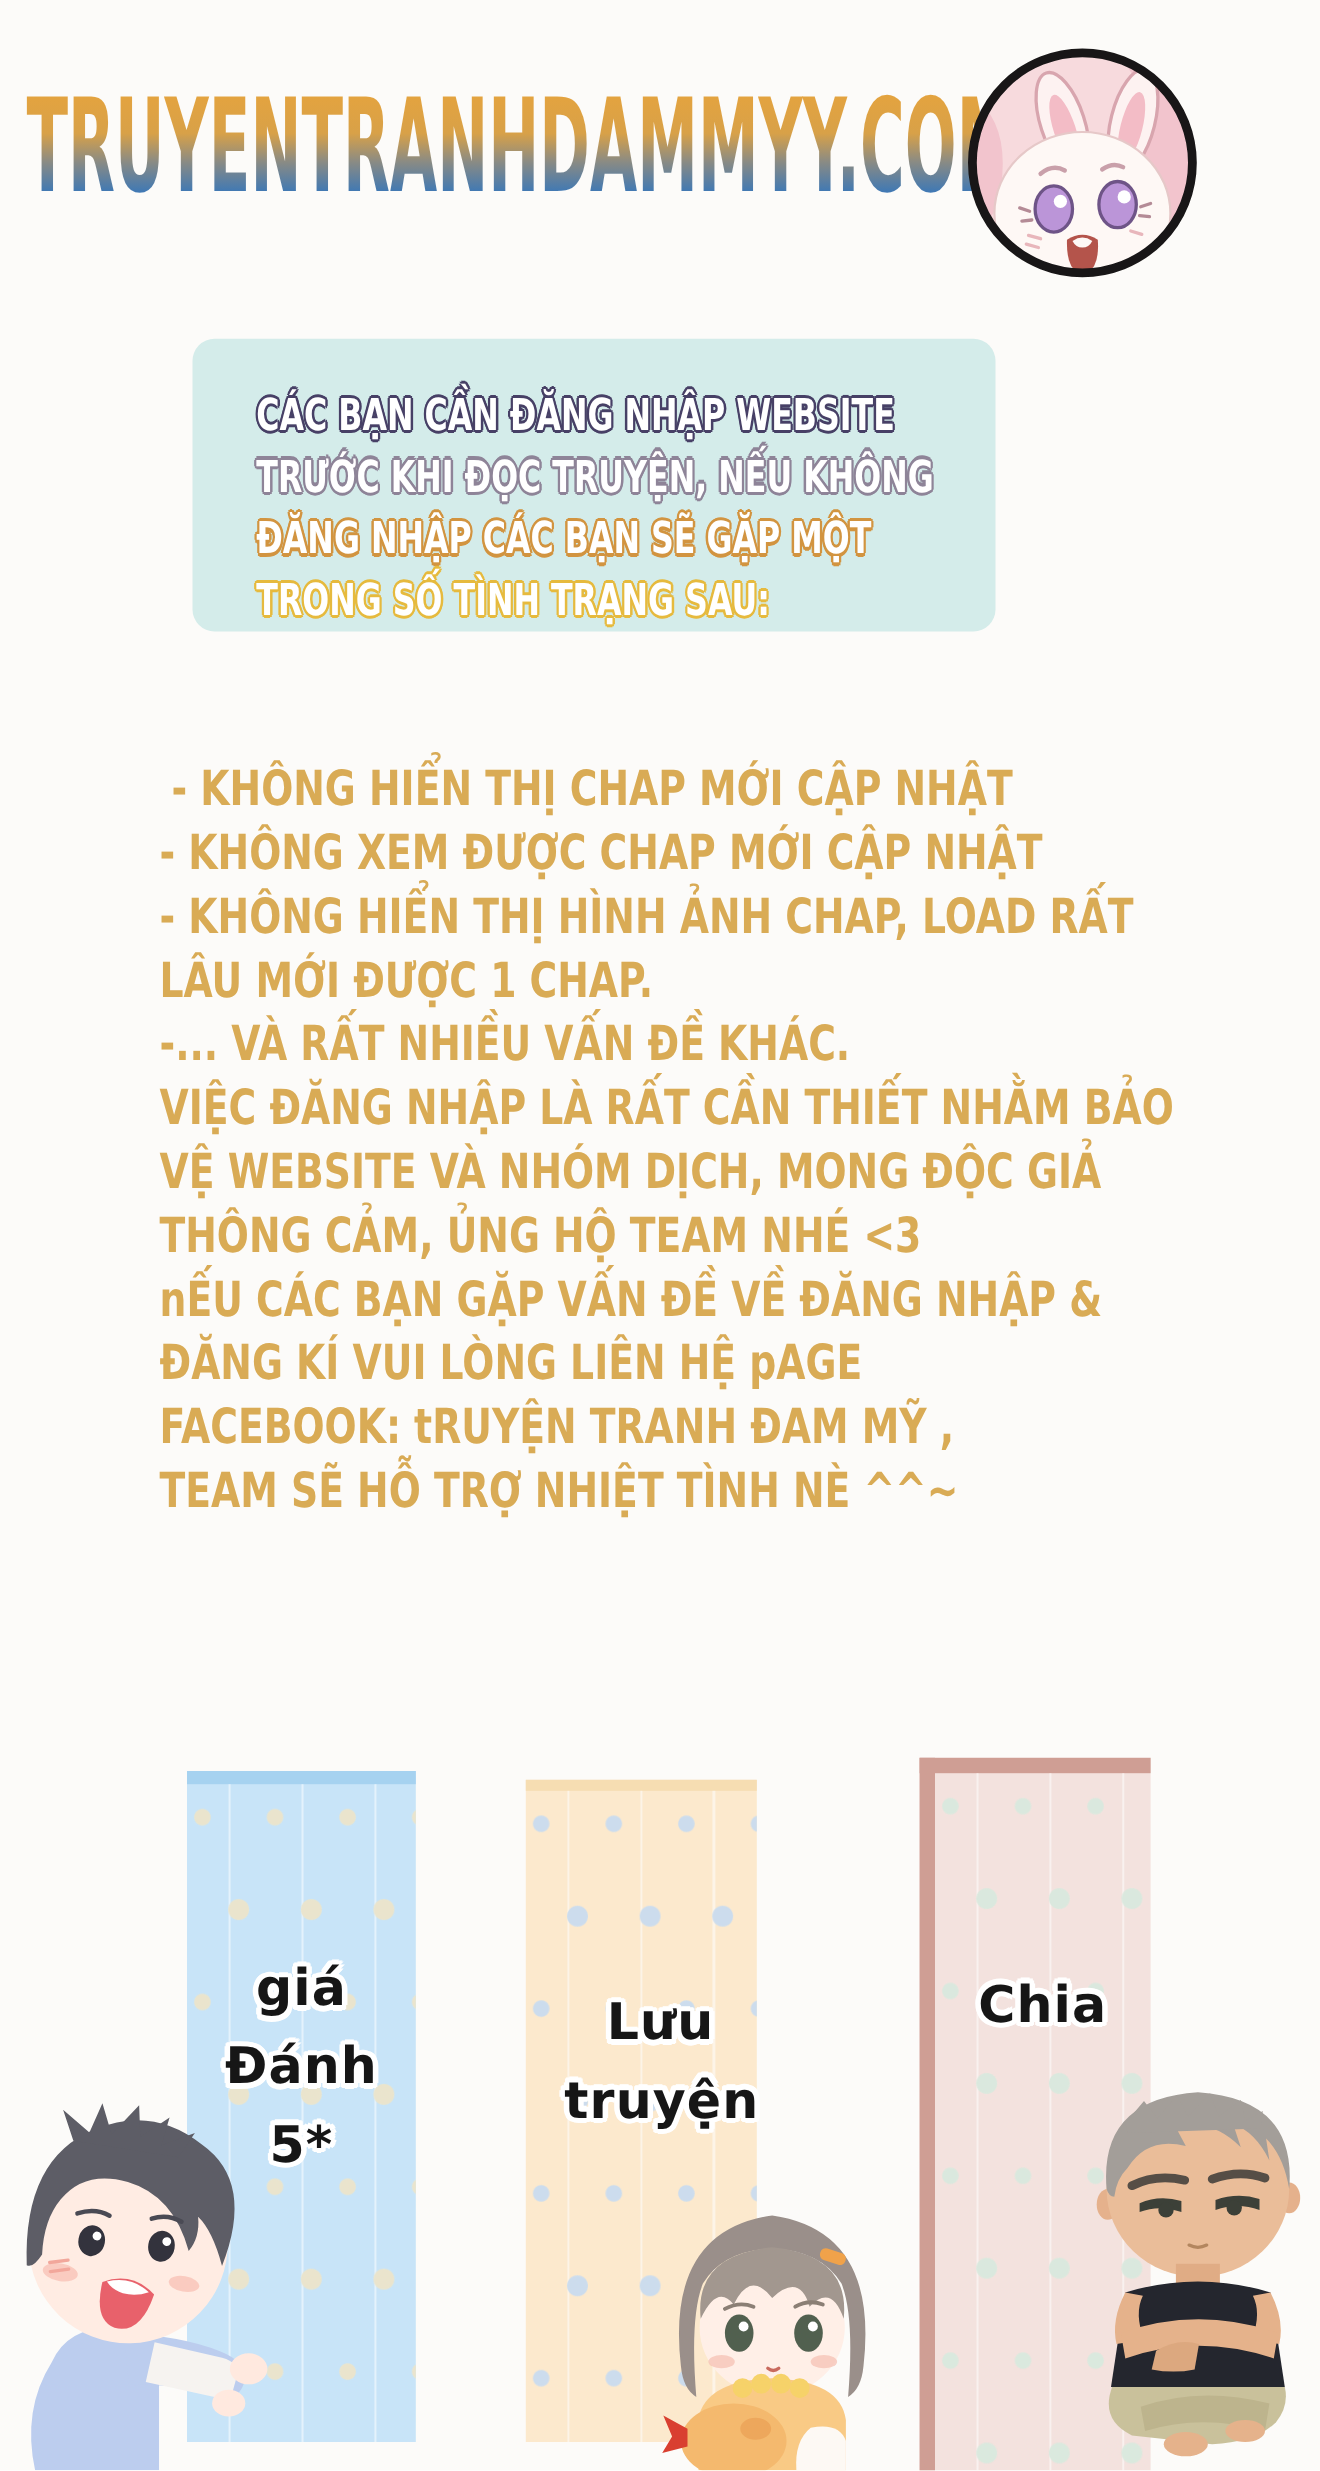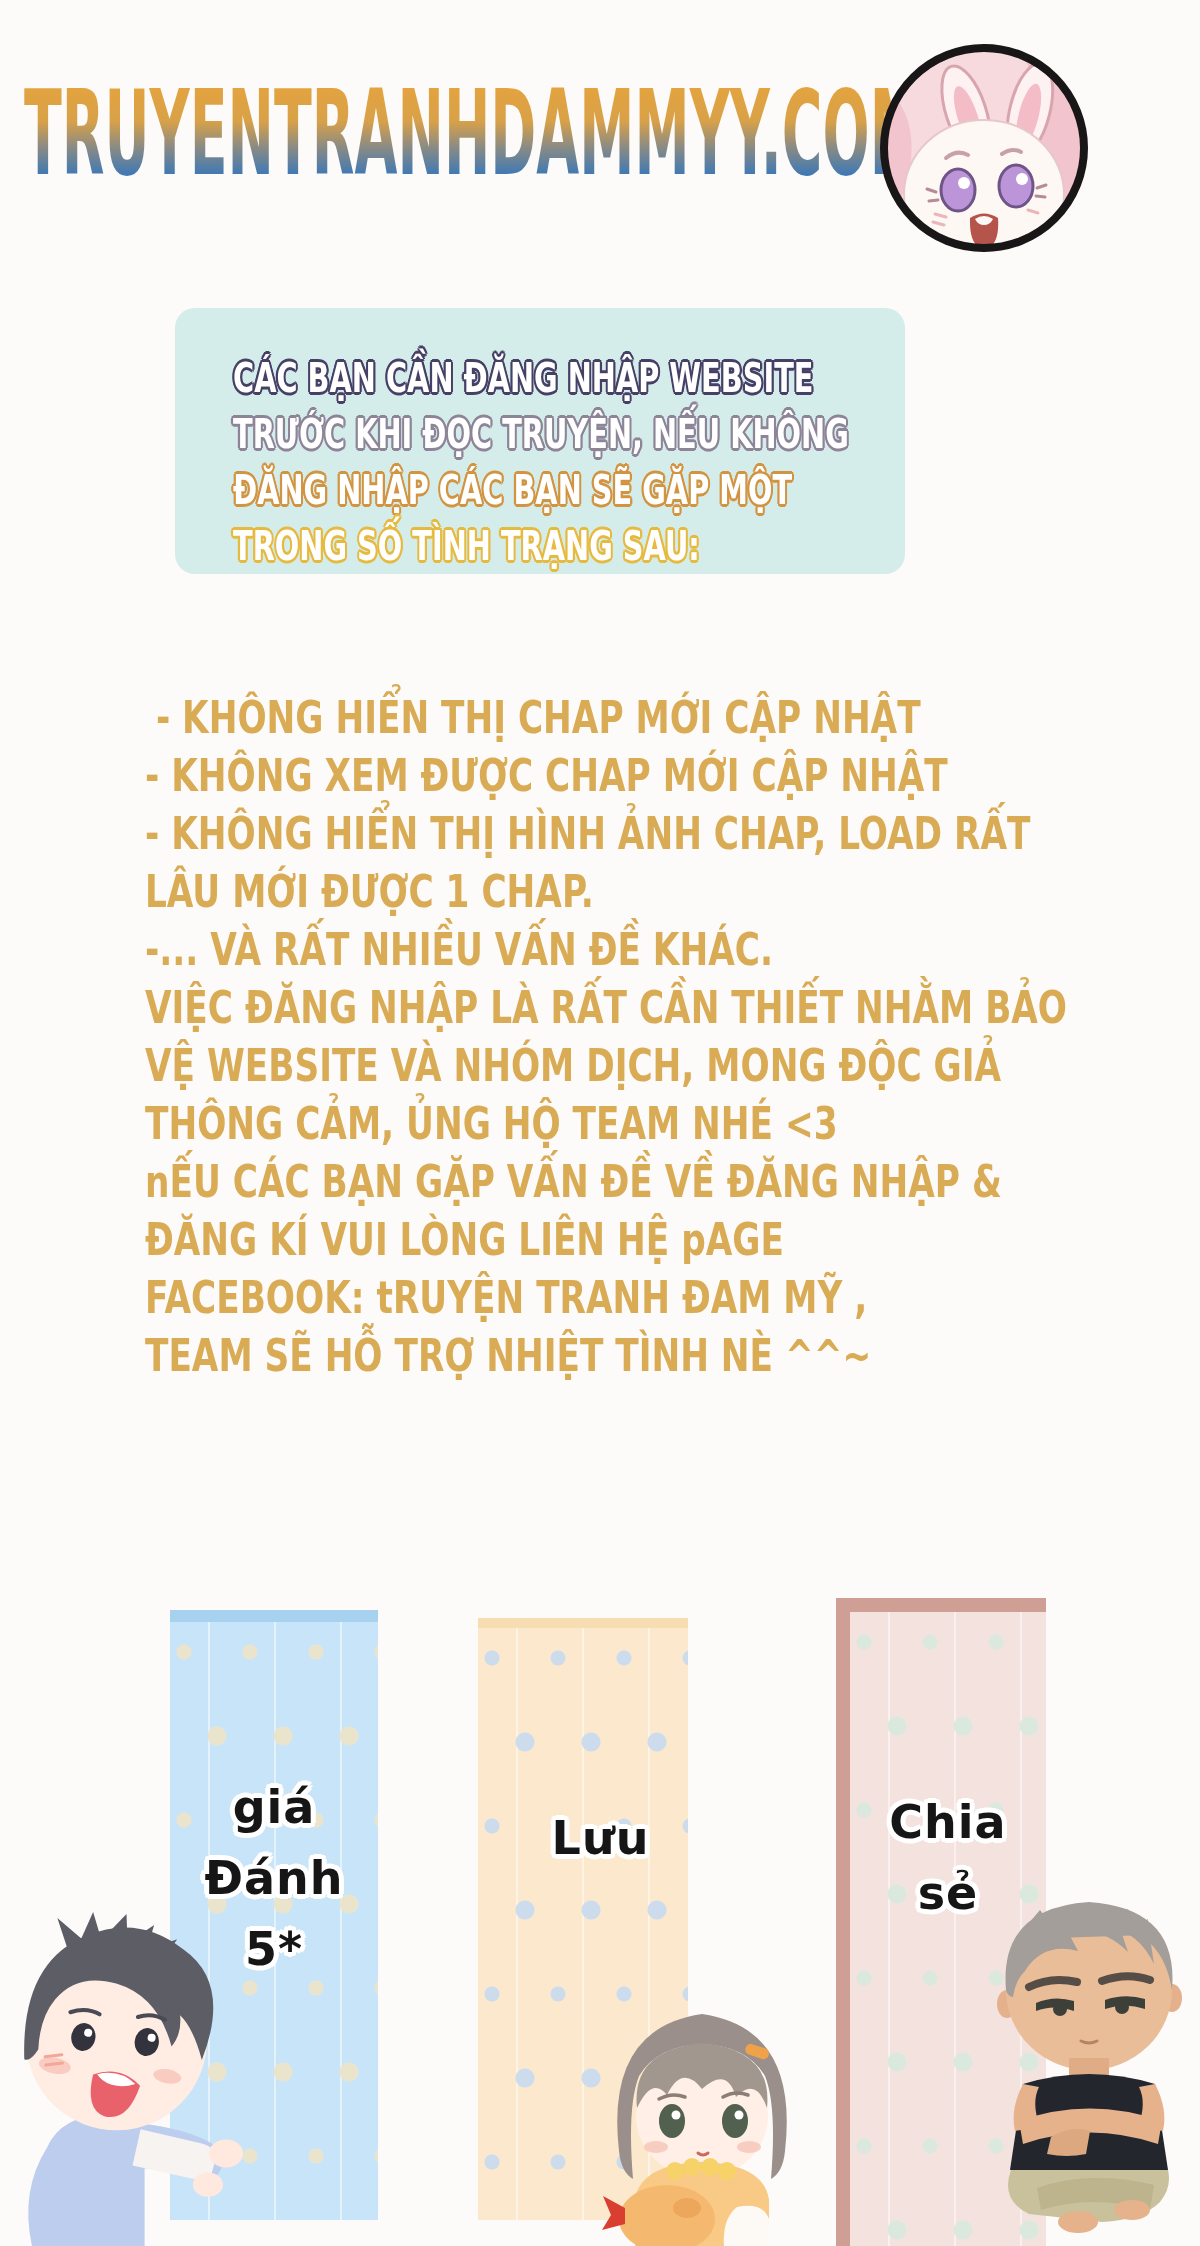--- a/index.html
+++ b/index.html
@@ -132,28 +132,28 @@
       <span style="display:block">giá</span>
       <span style="display:block">Đánh</span>
       <span style="display:block">5*</span>
     </div>
   </div>
 
   <div class="card card-save" style="--pat:#cadcef">
     <div class="pat"></div>
     <div class="card-label">
       <span style="display:block">Lưu</span>
+      <span style="display:block">truyện</span>
     </div>
   </div>
 
   <div class="card card-share" style="--pat:#d9e9de">
     <div class="pat"></div>
     <div class="card-label">
       <span style="display:block">Chia</span>
-      <span style="display:block">sẻ</span>
     </div>
   </div>
 
   <div class="chibi chibi-1">
     <svg viewBox="0 0 275 360">
       <path d="M55 262 Q70 228 118 230 L152 238 L152 360 L40 360 Q28 305 55 262Z" fill="#bccdee"></path>
       <path d="M120 236 Q172 238 207 252 Q233 262 229 280 Q225 297 205 292 Q160 280 125 283Z" fill="#bccdee"></path>
       <path d="M148 244 L209 258 Q225 262 222 276 L219 287 Q217 297 200 293 L140 280Z" fill="#f6f3f0"></path>
       <ellipse cx="233" cy="268" rx="17" ry="14" fill="#ffe9df"></ellipse>
       <ellipse cx="215" cy="299" rx="15" ry="12" fill="#ffe9df"></ellipse>

